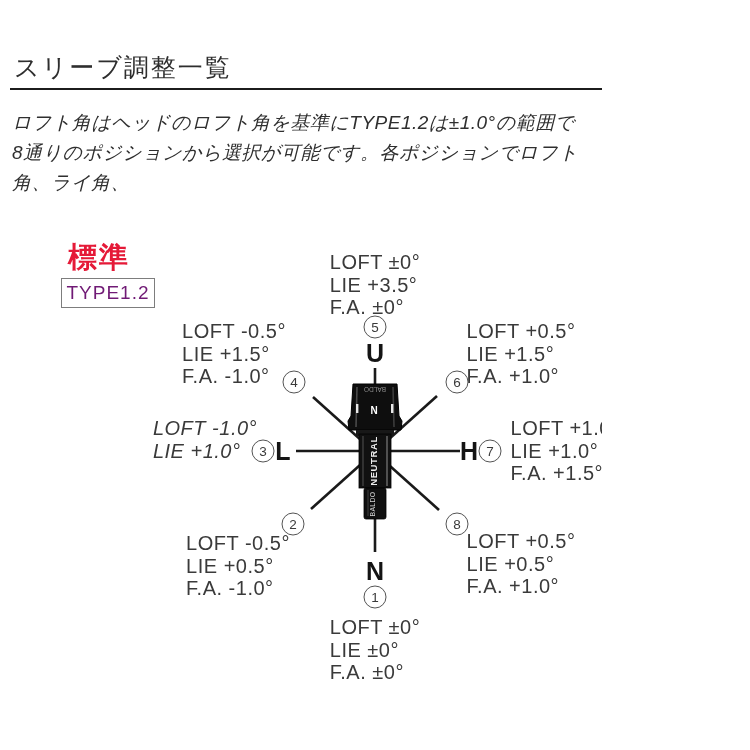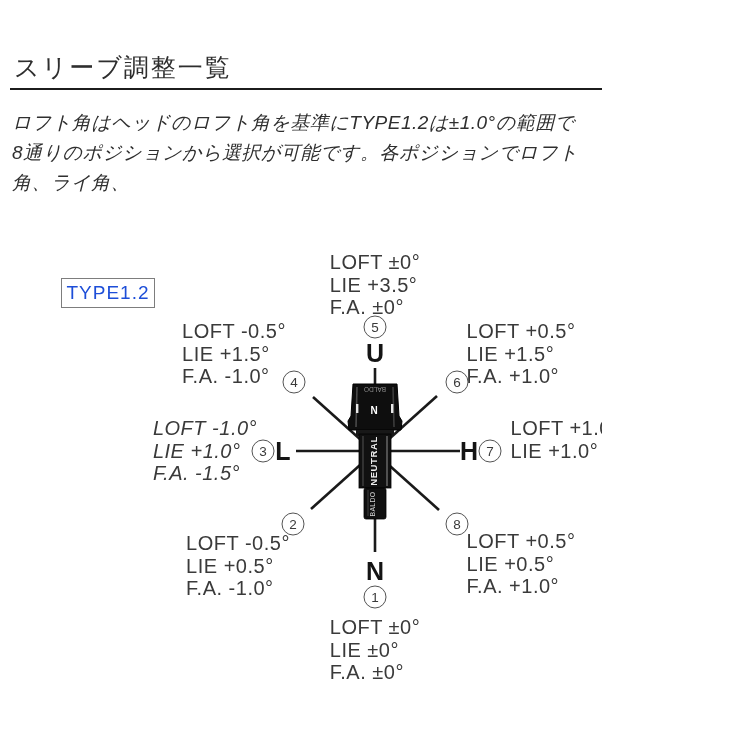--- a/index.html
+++ b/index.html
@@ -57,21 +57,21 @@
     left: 61px;
     top: 278px;
     width: 92px;
     height: 28px;
     border: 1px solid #7d7d7d;
     display: flex;
     align-items: center;
     justify-content: center;
     font-size: 19px;
     letter-spacing: 1px;
-    color: #1d4ed8;
+    color: #701a75;
     background: #fff;
   }
   .diagram-svg {
     position: absolute;
     left: 0;
     top: 0;
     pointer-events: none;
   }
   .pos-text {
     position: absolute;
@@ -111,20 +111,21 @@
 <div class="stage">
 
   <h1 class="page-title">スリーブ調整一覧</h1>
   <div class="title-rule"></div>
 
   <div class="desc">
     <div>ロフト角はヘッドのロフト角を基準にTYPE1.2は±1.0°の範囲で</div>
     <div>8通りのポジションから選択が可能です。各ポジションでロフト角、ライ角、</div>
   </div>
 
+  <div class="standard-label" style="color:#e51937;">標準</div>
   <div class="type-box">TYPE1.2</div>
 
   <svg class="diagram-svg" width="750" height="750" viewBox="0 0 750 750">
     <g stroke="#1a1a1a" stroke-width="2.6">
       <line x1="375" y1="368" x2="375" y2="552"></line>
       <line x1="296" y1="451" x2="460" y2="451"></line>
       <line x1="313" y1="397" x2="439" y2="510"></line>
       <line x1="437" y1="396" x2="311" y2="509"></line>
     </g>
 
@@ -169,28 +170,28 @@
   <div class="pos-text" style="left:521px; top:320px;">
     <div>LOFT +0.5°</div>
     <div>LIE +1.5°</div>
     <div>F.A. +1.0°</div>
   </div>
   <div class="circle-num" style="left:457px; top:382px;">6</div>
 
   <div class="pos-text" style="left:205px; top:417px;font-style:italic;">
     <div>LOFT -1.0°</div>
     <div>LIE +1.0°</div>
-    <div>F.A. -1.5°</div>
   </div>
   <div class="circle-num" style="left:263px; top:451px;">3</div>
   <div class="dir-letter" style="left:283px; top:451px;">L</div>
 
   <div class="pos-text" style="left:565px; top:417px;">
     <div>LOFT +1.0°</div>
     <div>LIE +1.0°</div>
+    <div>F.A. +1.5°</div>
   </div>
   <div class="dir-letter" style="left:469px; top:451px;">H</div>
   <div class="circle-num" style="left:490px; top:451px;">7</div>
 
   <div class="circle-num" style="left:293px; top:524px;">2</div>
   <div class="pos-text" style="left:238px; top:532px;">
     <div>LOFT -0.5°</div>
     <div>LIE +0.5°</div>
     <div>F.A. -1.0°</div>
   </div>

